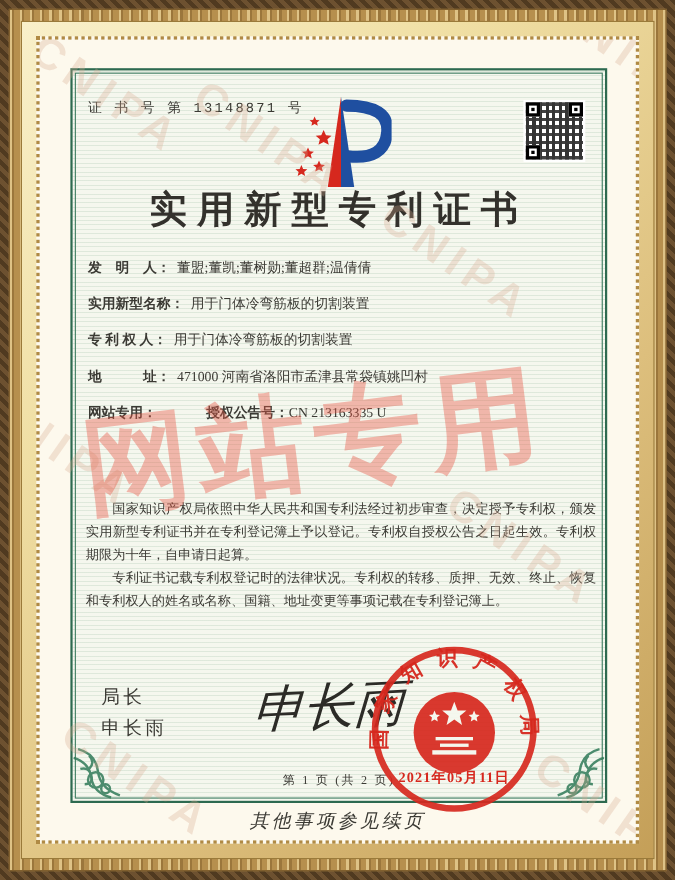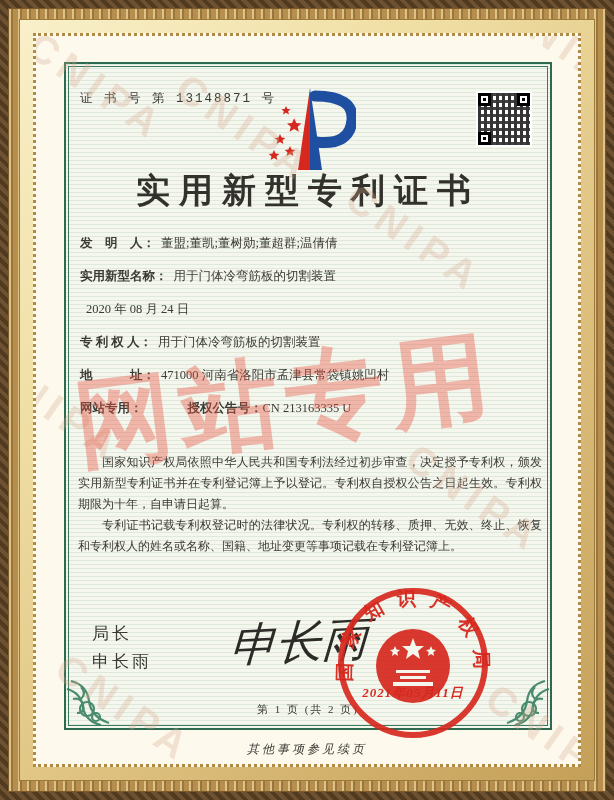--- a/index.html
+++ b/index.html
@@ -67,29 +67,29 @@
   .frow .lbl2{font-weight:700;margin-left:45px;}
   .paras{position:absolute;left:12px;right:8px;top:388px;
     font-size:12px;line-height:21px;color:#3b3a34;text-align:justify;}
   .paras p{margin:0;text-indent:2em;}
   .sign-label{position:absolute;left:26px;font-size:17px;color:#3b3a34;letter-spacing:3px;}
   .sl1{top:558px}.sl2{top:586px}
   .signature{position:absolute;left:118px;top:548px;width:230px;text-align:center;
     font-size:46px;font-style:italic;color:#2c2b27;transform:rotate(-3deg) skewX(-6deg);
     font-family:"DejaVu Serif","Liberation Serif",serif;}
   .seal{position:absolute;left:266px;top:518px;width:162px;height:162px;z-index:7;}
-  .seal-date{position:absolute;left:0;right:0;top:102px;text-align:center;
-    font-size:13px;font-weight:700;color:#d6281e;letter-spacing:1px;font-style:italic;}
+  .seal-date{position:absolute;left:0;right:0;top:116px;text-align:center;
+    font-size:13px;font-weight:700;color:#d6281e;letter-spacing:1px;}
   .page-no{position:absolute;left:0;right:0;top:638px;text-align:center;
     font-size:11px;color:#3b3a34;letter-spacing:2px;}
   .flourish{position:absolute;width:72px;height:72px;z-index:3;}
   .fl-bl{left:-3px;bottom:-3px;}
   .fl-br{right:-3px;bottom:-3px;transform:scaleX(-1);}
   .foot-note{position:absolute;left:0;right:0;bottom:6px;text-align:center;z-index:2;
-    font-size:12px;color:#3b3a34;letter-spacing:3px;font-style:italic;}
+    font-size:17px;color:#3b3a34;letter-spacing:3px;font-style:italic;}
 </style>
 </head>
 <body>
 
 <div class="page">
   <div class="f-gold">
     <div class="f-bevel">
       <div class="mat">
 
         <span class="wm-cnipa" style="left:-18px;top:28px">CNIPA</span>
@@ -133,21 +133,20 @@
           <div class="fields">
             <div class="frow">
               <span class="lbl">发　明　人：</span>
               <span class="val">董盟;董凯;董树勋;董超群;温倩倩</span>
             </div>
             <div class="frow">
               <span class="lbl">实用新型名称：</span>
               <span class="val">用于门体冷弯筋板的切割装置</span>
             </div>
             <div class="frow">
-              <span class="val">2020 年 08 月 24 日</span>
             </div>
             <div class="frow">
               <span class="lbl">专 利 权 人：</span>
               <span class="val">用于门体冷弯筋板的切割装置</span>
             </div>
             <div class="frow">
               <span class="lbl">地　　　址：</span>
               <span class="val">471000 河南省洛阳市孟津县常袋镇姚凹村</span>
             </div>
             <div class="frow">

